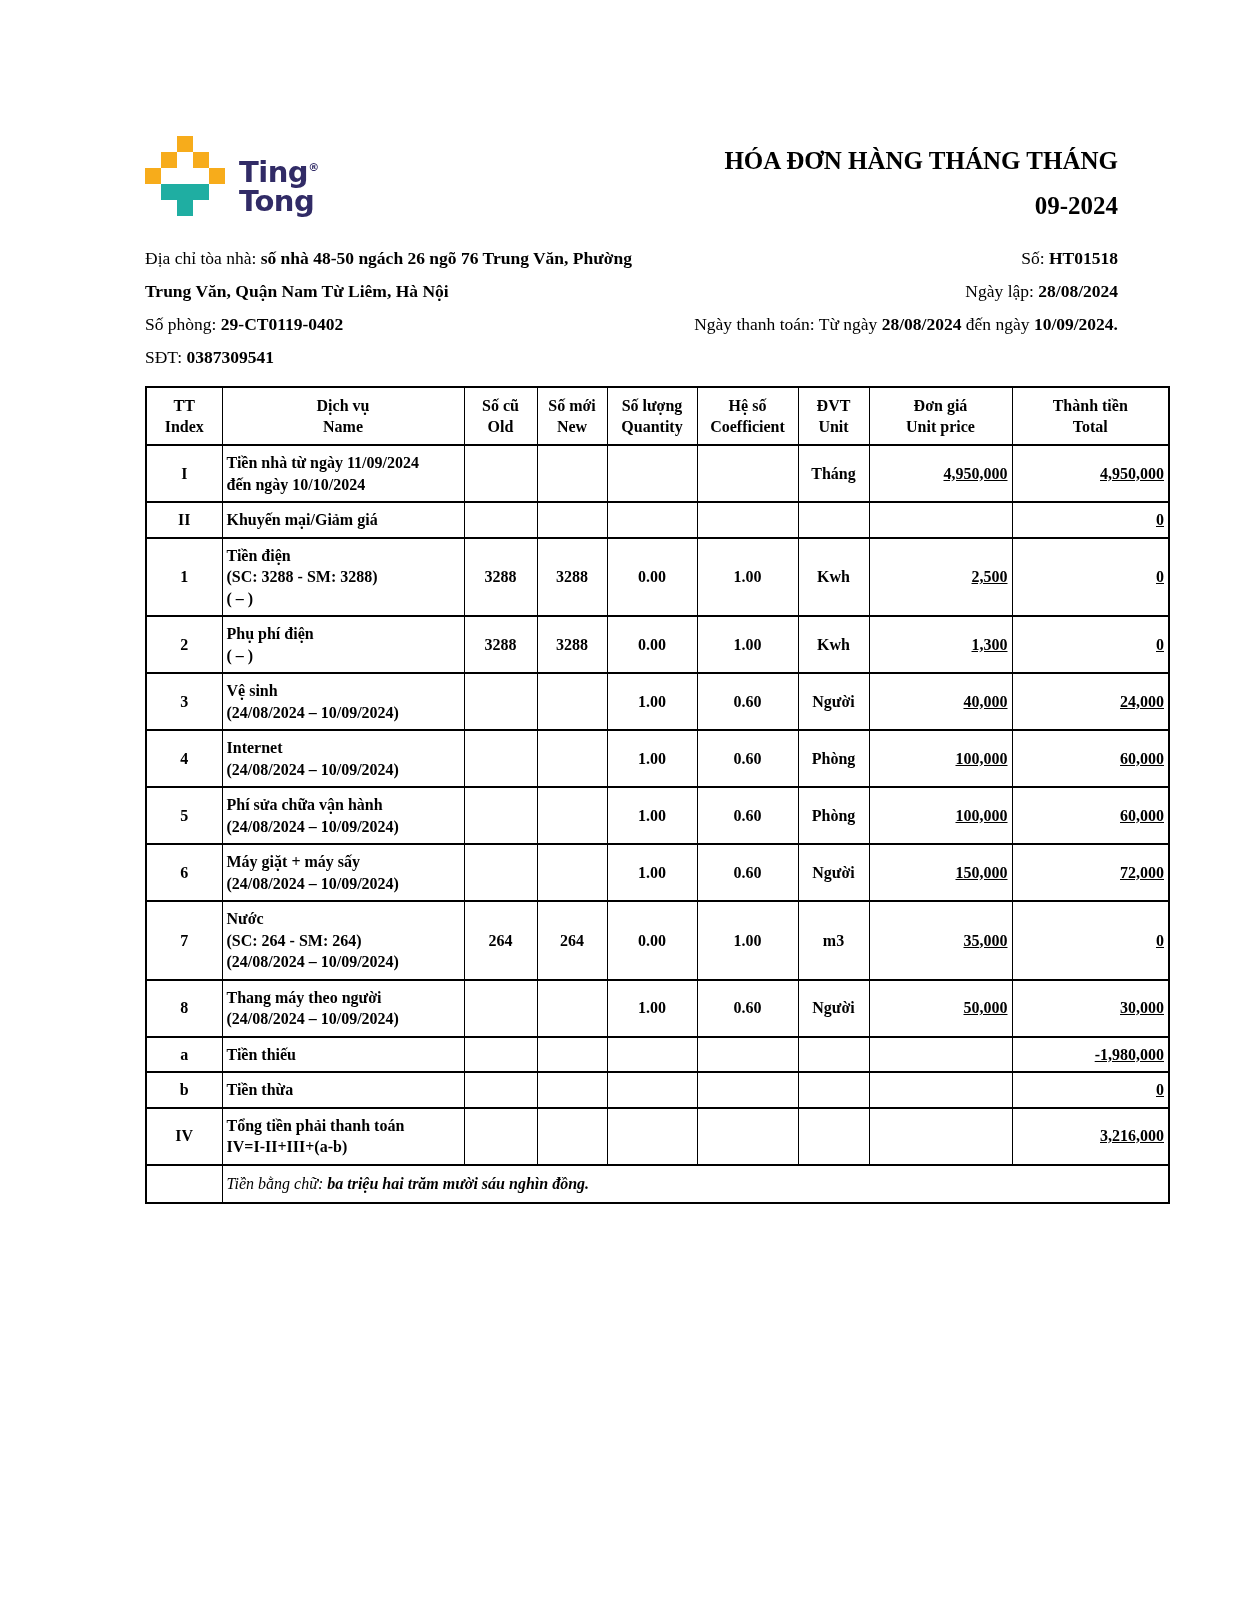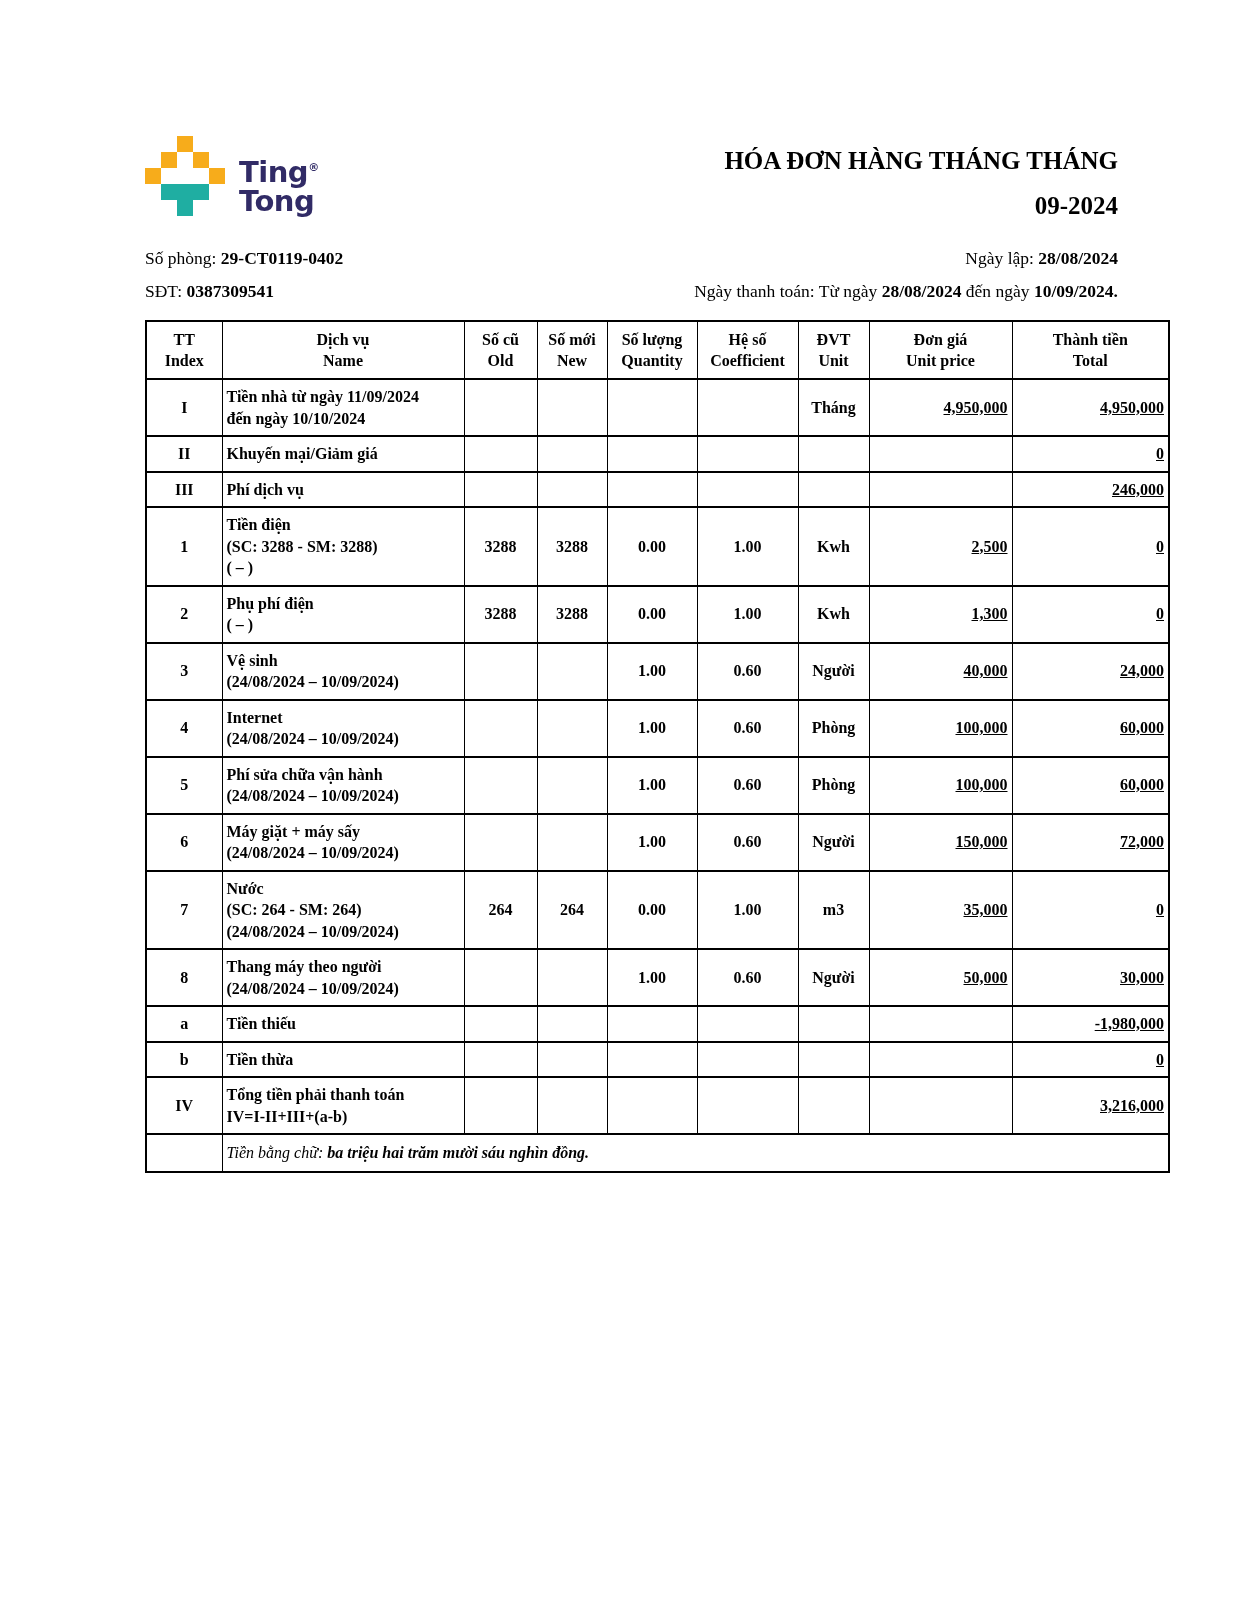--- a/index.html
+++ b/index.html
@@ -71,24 +71,26 @@
       <div class="logo-text">
         <div><span>Ting</span><span class="reg">®</span></div>
         <div>Tong</div>
       </div>
     </div>
     <div class="title">HÓA ĐƠN HÀNG THÁNG THÁNG 09-2024</div>
   </div>
 
   <div class="info">
     <div class="info-left">
+      <div><span>Địa chỉ tòa nhà:</span> <span class="val">số nhà 48-50 ngách 26 ngõ 76 Trung Văn, Phường Trung Văn, Quận Nam Từ Liêm, Hà Nội</span></div>
       <div><span>Số phòng:</span> <span class="val">29-CT0119-0402</span></div>
       <div><span>SĐT:</span> <span class="val">0387309541</span></div>
     </div>
     <div class="info-right">
+      <div><span>Số:</span> <span class="val">HT01518</span></div>
       <div><span>Ngày lập:</span> <span class="val">28/08/2024</span></div>
       <div><span>Ngày thanh toán: Từ ngày</span> <span class="val">28/08/2024</span> <span>đến ngày</span> <span class="val">10/09/2024.</span></div>
     </div>
   </div>
 
   <table class="invoice-table">
     <colgroup>
       <col style="width:76px">
         <col style="width:242px">
         <col style="width:73px">
@@ -161,33 +163,20 @@
           </td>
           <td class="td-center"></td>
           <td class="td-center"></td>
           <td class="td-center"></td>
           <td class="td-center"></td>
           <td class="td-center"></td>
           <td class="td-money"></td>
           <td class="td-money">0</td>
         </tr>
         <tr>
-          <td class="td-index">III</td>
-          <td class="td-name">
-            <div>Phí dịch vụ</div>
-          </td>
-          <td class="td-center"></td>
-          <td class="td-center"></td>
-          <td class="td-center"></td>
-          <td class="td-center"></td>
-          <td class="td-center"></td>
-          <td class="td-money"></td>
-          <td class="td-money">246,000</td>
-        </tr>
-        <tr>
           <td class="td-index">1</td>
           <td class="td-name">
             <div>Tiền điện</div>
             <div>(SC: 3288 - SM: 3288)</div>
             <div>( – )</div>
           </td>
           <td class="td-center">3288</td>
           <td class="td-center">3288</td>
           <td class="td-center">0.00</td>
           <td class="td-center">1.00</td>

